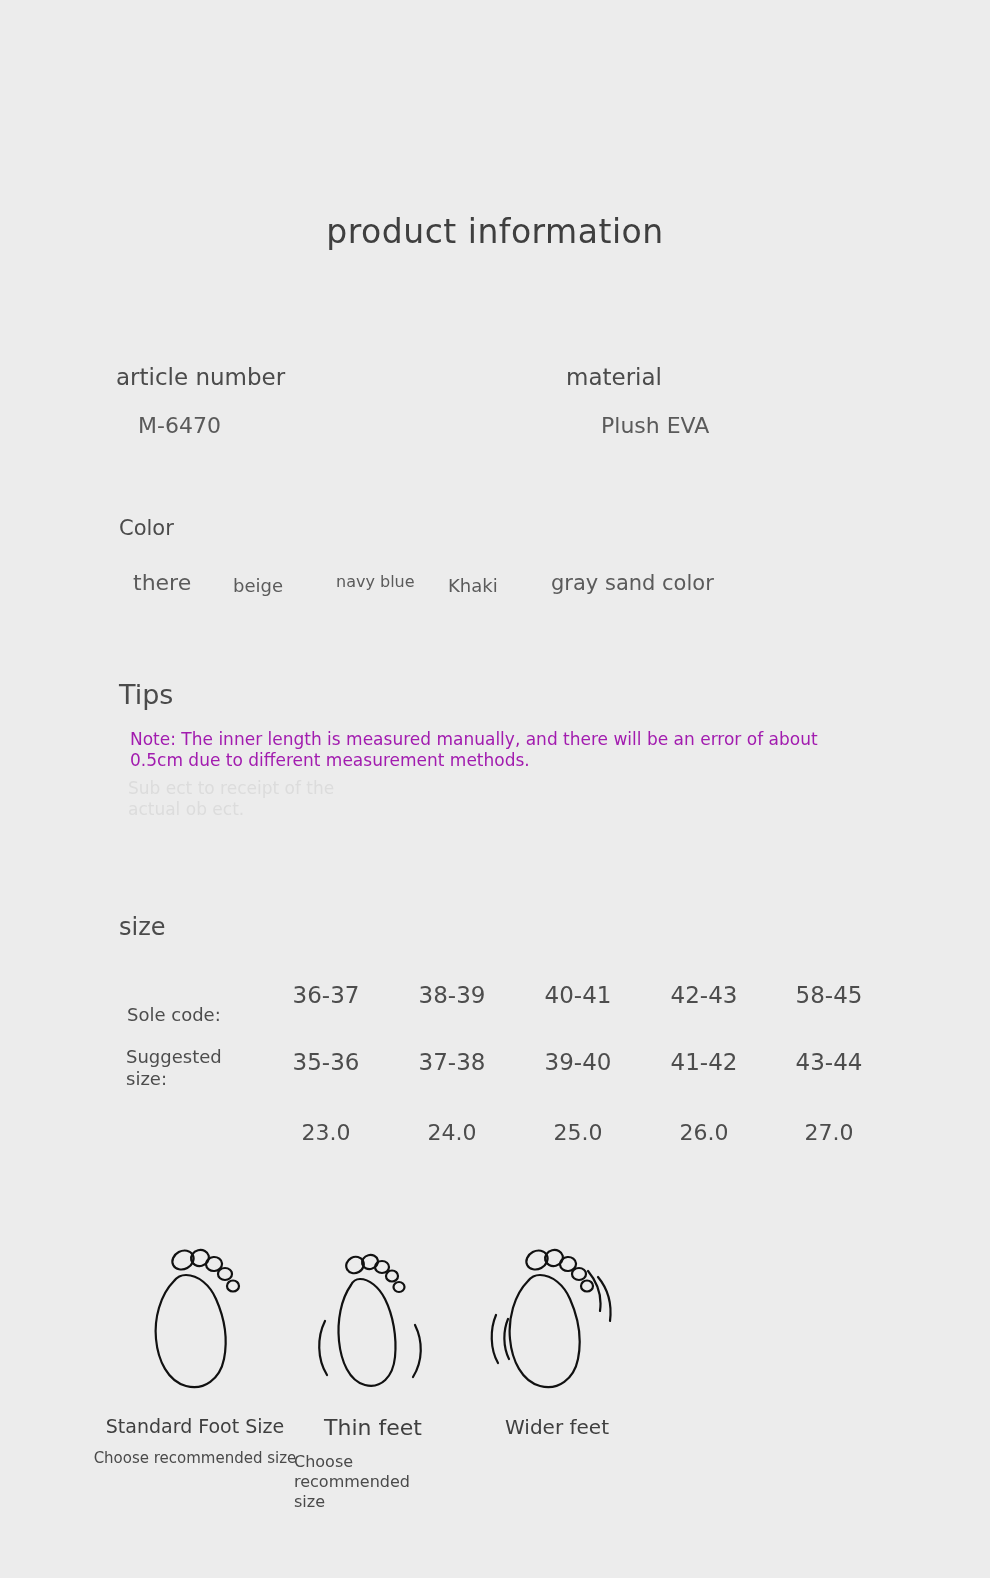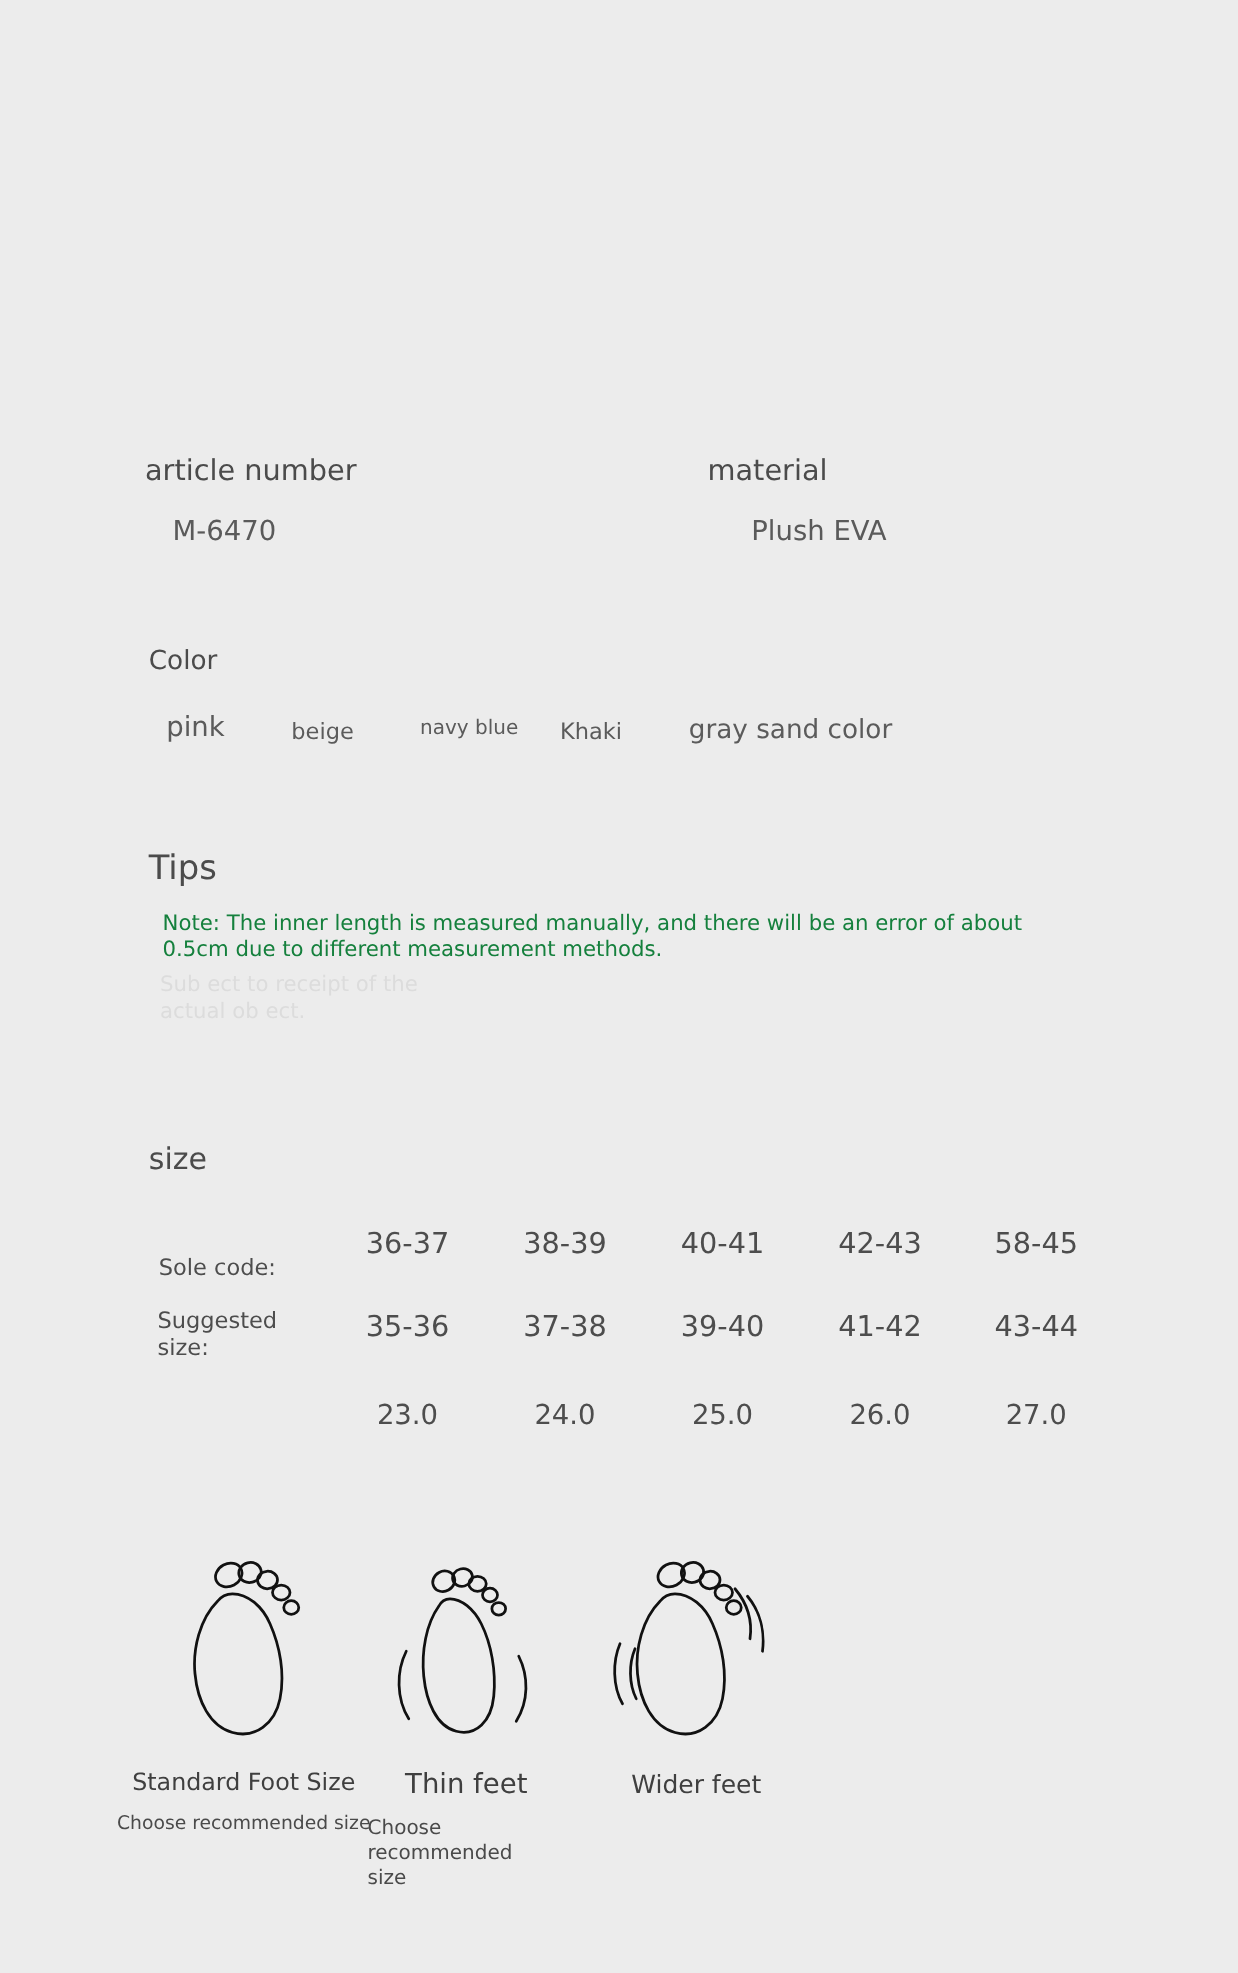--- a/index.html
+++ b/index.html
@@ -78,21 +78,21 @@
     font-size: 27px;
     color: #4b4b4b;
   }
   #tips-note {
     position: absolute;
     top: 729px;
     left: 130px;
     width: 740px;
     font-size: 17px;
     line-height: 1.25;
-    color: #15803d;
+    color: #a21caf;
   }
   #tips-faint {
     position: absolute;
     top: 778px;
     left: 128px;
     width: 260px;
     font-size: 17px;
     line-height: 1.25;
     color: #dcdcdc;
   }
@@ -187,31 +187,32 @@
   .fb0 .foot-sub { font-size: 15px; }
   .fb1 .foot-sub { font-size: 16px; width: 120px; text-align: left; margin-left: 26px; }
   .fb2 .foot-sub { font-size: 16px; width: 380px; margin-left: -85px; text-align: left; }
   .fb3 .foot-sub { font-size: 16px; visibility: hidden; }
 </style>
 </head>
 <body>
 
 <div class="page">
 
+  <div class="title">product information</div>
 
   <div class="info-label" id="article-label">article number</div>
   <div class="info-value" id="article-value">M-6470</div>
 
   <div class="info-label" id="material-label">material</div>
   <div class="info-value" id="material-value">Plush EVA</div>
 
   <div class="info-label" id="color-label">Color</div>
 
   <div class="color-row">
-    <span class="color-item c0">pink</span>
+    <span class="color-item c0">there</span>
     <span class="color-item c1">beige</span>
     <span class="color-item c2">navy blue</span>
     <span class="color-item c3">Khaki</span>
     <span class="color-item c4">gray sand color</span>
   </div>
 
   <div id="tips-title">Tips</div>
   <div id="tips-note">Note: The inner length is measured manually, and there will be an error of about 0.5cm due to different measurement methods.</div>
   <div id="tips-faint">Sub ect to receipt of the actual ob ect.</div>
 

